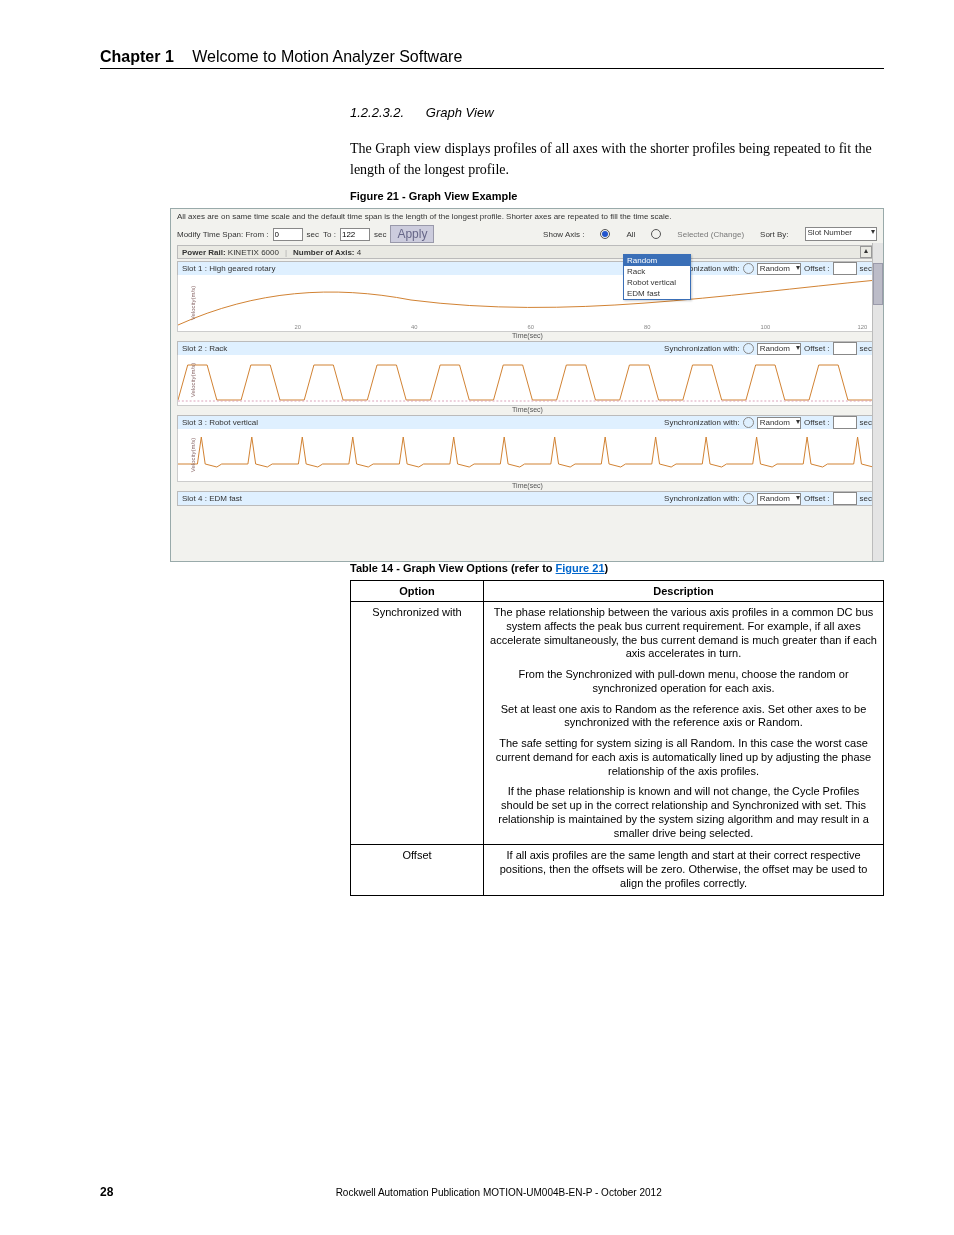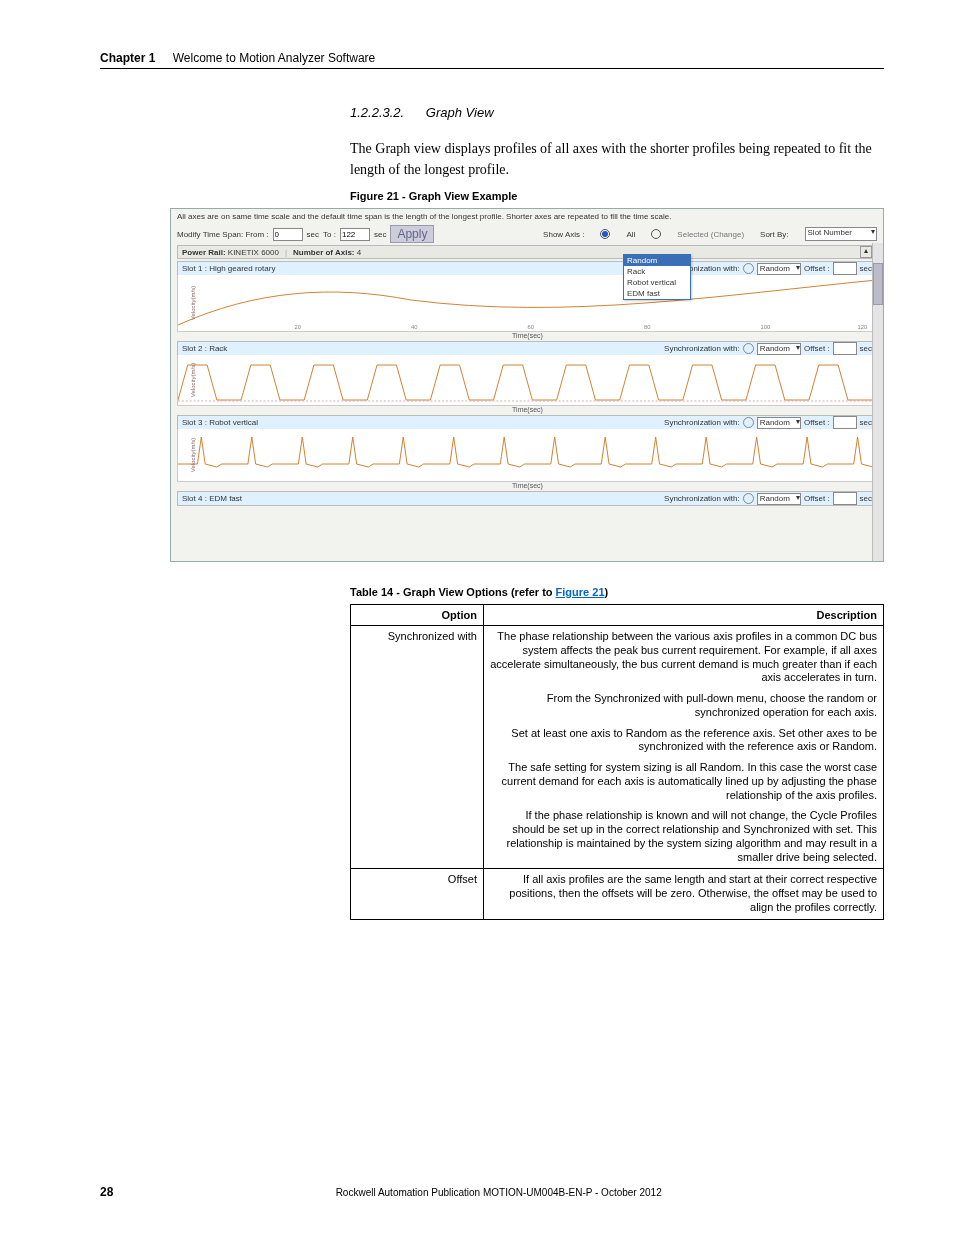--- a/index.html
+++ b/index.html
@@ -16,21 +16,21 @@
     min-height: 1235px;
     position: relative;
   }
   .header-line {
     border-bottom: 1px solid #000;
     padding-bottom: 2px;
     margin-bottom: 36px;
   }
   .header-text {
     font-family: Arial, Helvetica, sans-serif;
-    font-size: 12px;
+    font-size: 16px;
     margin-top: 8px;
   }
   .header-text b { font-weight: bold; margin-right: 14px;}
   .content {
     margin-left: 250px;
   }
   .section-num {
     font-style: italic;
     font-family: Arial, Helvetica, sans-serif;
     font-size: 13px;
@@ -44,21 +44,20 @@
   }
   .fig-caption, .tbl-caption {
     font-family: Arial, Helvetica, sans-serif;
     font-weight: bold;
     font-size: 11px;
     margin-bottom: 6px;
   }
   .tbl-caption a { color: #0066cc; text-decoration: underline; }
   .screenshot-wrap {
     margin-left: -180px;
-    margin-bottom: 24px;
     background:#f2f2ee;
     border:1px solid #9aa;
     height:352px;
     position:relative;
     font-family: Arial, sans-serif;
     font-size:8px;
     color:#333;
     overflow:hidden;
   }
   .sc-topnote{
@@ -108,21 +107,21 @@
   table.opts {
     margin-left: 0;
     border-collapse: collapse;
     width: 100%;
     font-family: Arial, Helvetica, sans-serif;
     font-size: 11px;
   }
   table.opts th, table.opts td {
     border: 1px solid #000;
     padding: 4px 6px;
-    text-align: right;
+    text-align: center;
     vertical-align: top;
   }
   table.opts th { font-weight: bold; }
   table.opts td p { margin: 0 0 7px 0; line-height:1.25;}
   table.opts td p:last-child{margin-bottom:0;}
   .td-vert{vertical-align:middle;}
 
   .footer {
     position:absolute;
     bottom:36px;

